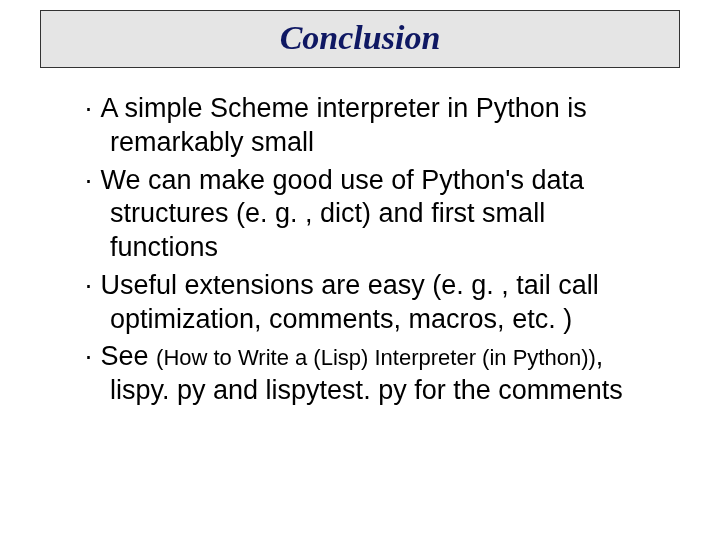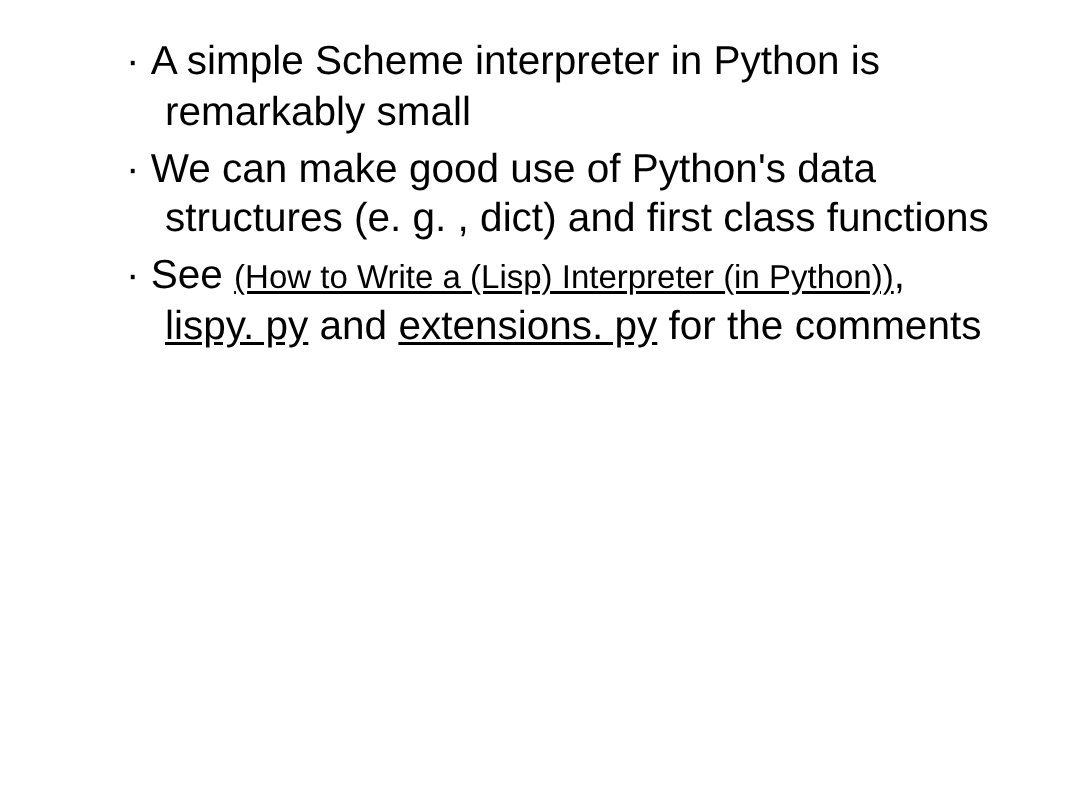--- a/index.html
+++ b/index.html
@@ -43,37 +43,42 @@
     color: #000000;
     padding-left: 26px;
     text-indent: -26px;
     margin-bottom: 4px;
     margin-left: 24px;
   }
   .bullet {
     display: inline;
   }
   .link {
-    text-decoration: underline;
     color: #000000;
     cursor: pointer;
   }
   .small {
     font-size: 22px;
   }
 </style>
 </head>
 <body>
 
 <div class="slide">
+  <div class="title-bar">
+    <h1>Conclusion</h1>
+  </div>
 
   <ul class="body">
     <li>
       <span class="bullet">·</span>&nbsp;<span>A simple Scheme interpreter in Python is remarkably small</span>
     </li>
     <li>
-      <span class="bullet">·</span>&nbsp;<span>We can make good use of Python's data structures (e. g. , dict) and first class functions</span>
+      <span class="bullet">·</span>&nbsp;<span>We can make good use of Python's data structures (e. g. , dict) and first small functions</span>
     </li>
     <li>
-      <span class="bullet">·</span>&nbsp;<span>See </span><span class="link small">(How to Write a (Lisp) Interpreter (in Python))</span><span>, </span><span class="link">lispy. py</span><span> and </span><span class="link">extensions. py</span><span> for the comments</span>
+      <span class="bullet">·</span>&nbsp;<span>Useful extensions are easy  (e. g. , tail call optimization, comments, macros, etc. )</span>
+    </li>
+    <li>
+      <span class="bullet">·</span>&nbsp;<span>See </span><span class="link small">(How to Write a (Lisp) Interpreter (in Python))</span><span>, </span><span class="link">lispy. py</span><span> and </span><span class="link">lispytest. py</span><span> for the comments</span>
     </li>
   </ul>
 </div>
 
 </body></html>

